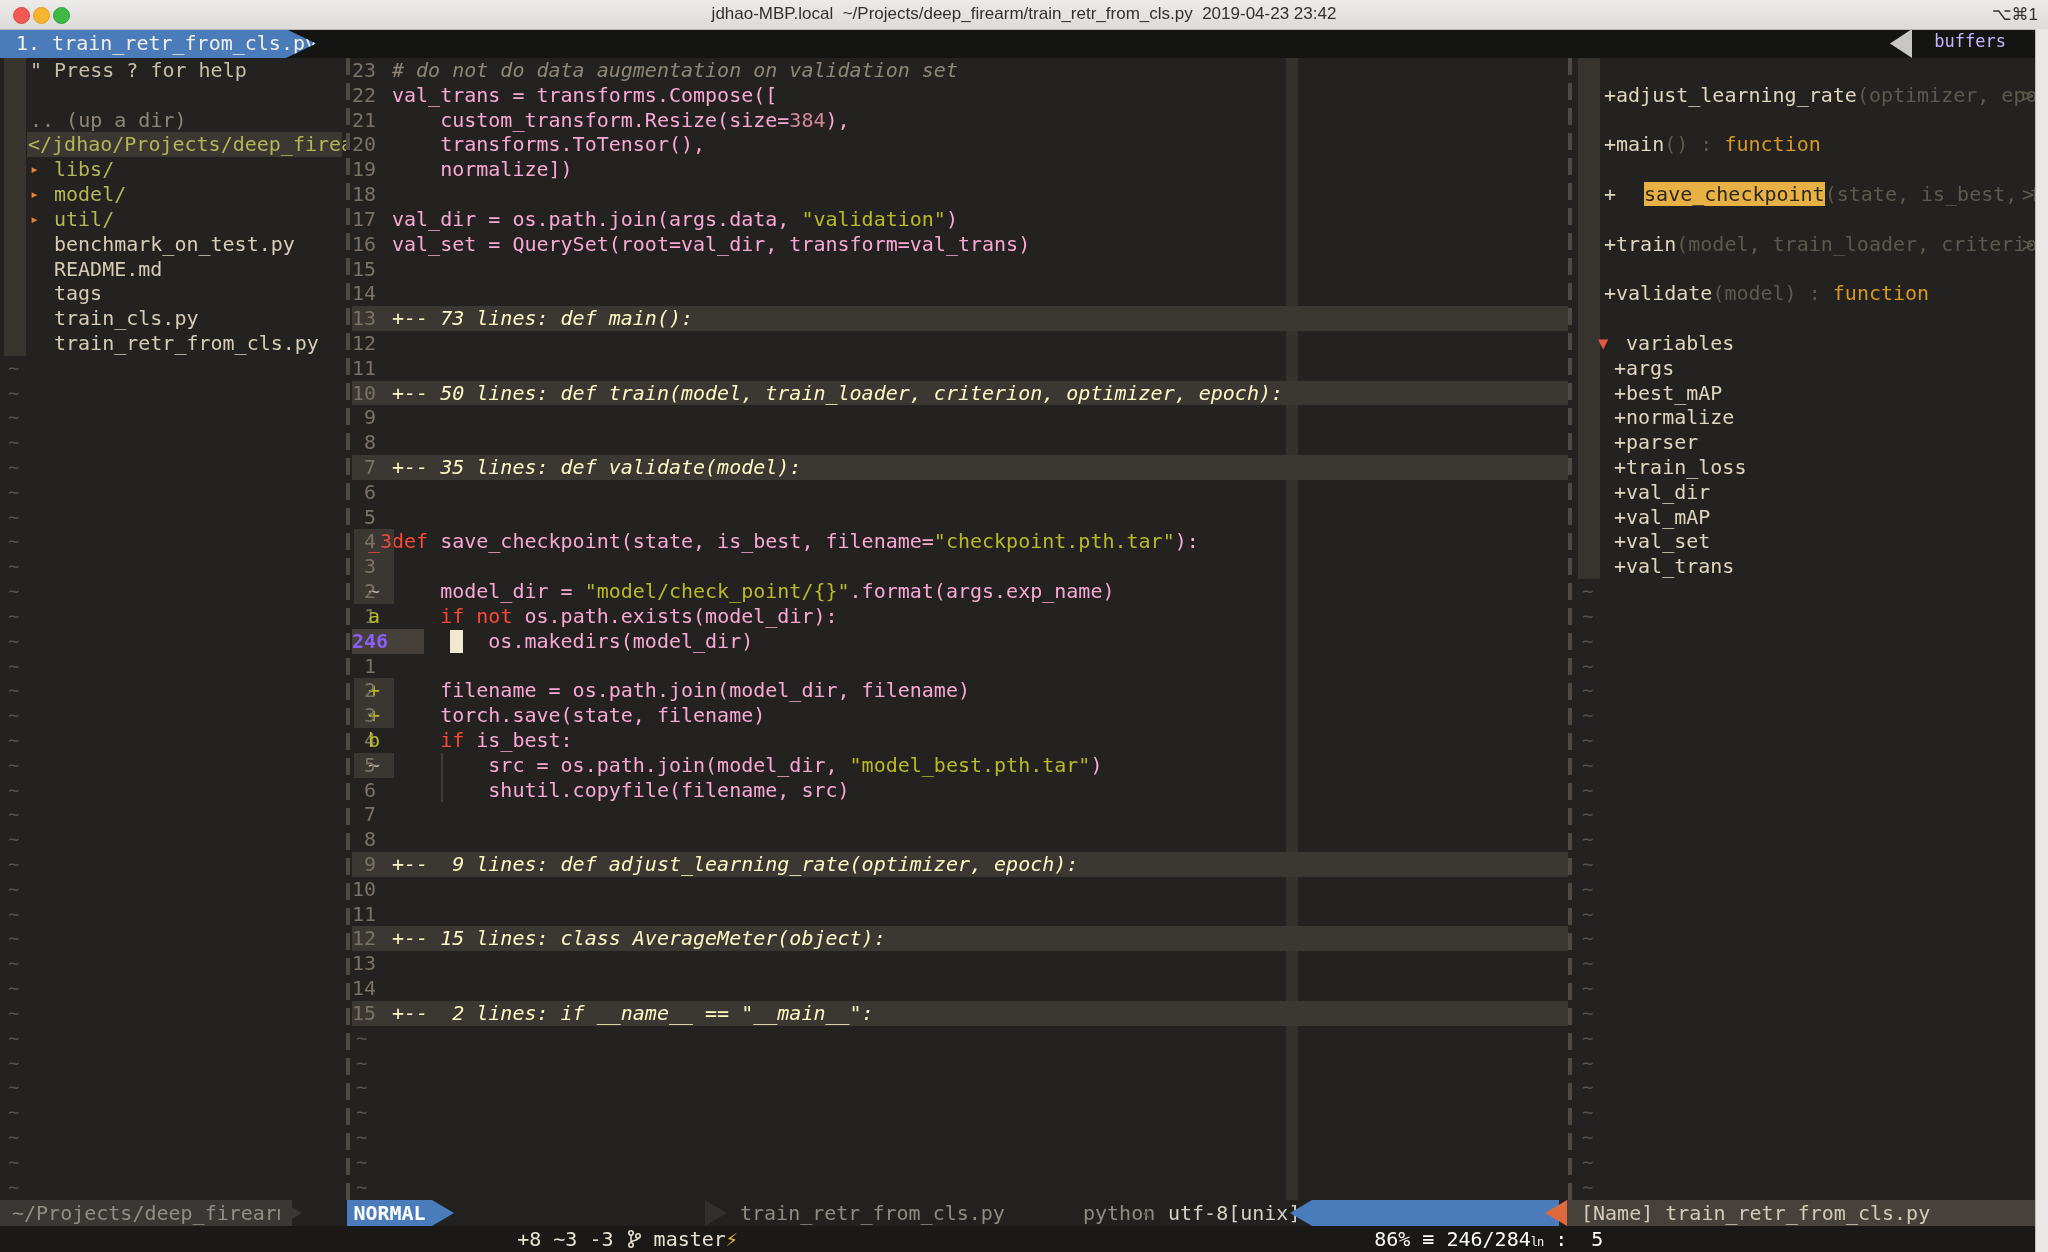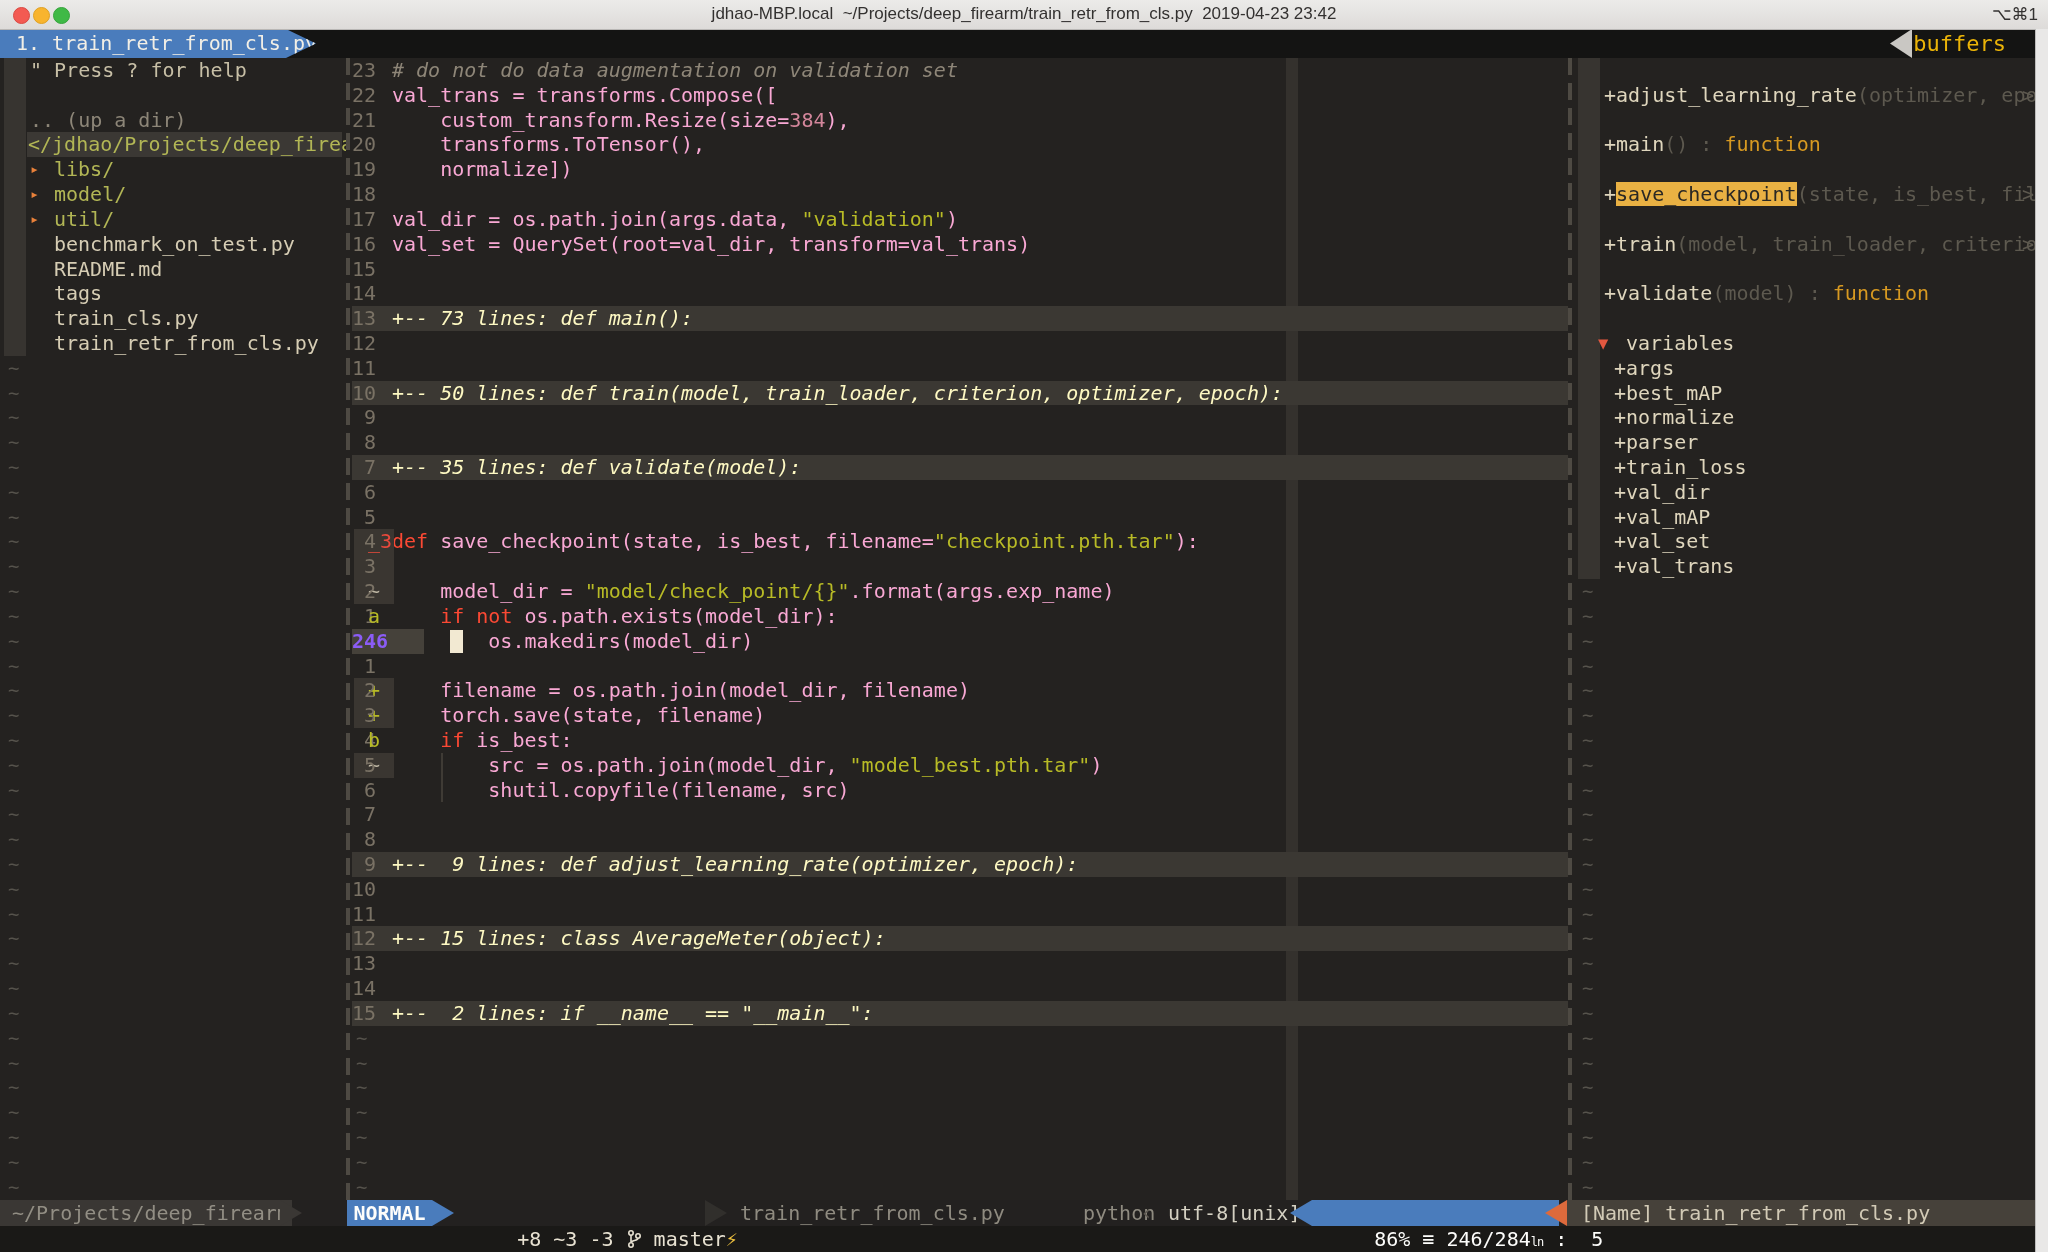--- a/index.html
+++ b/index.html
@@ -19,21 +19,21 @@
   .menubar-shortcut{position:absolute;right:10px;top:4px;font-family:"Liberation Sans",sans-serif;
     font-size:17px;color:#333130;}
 
   
   .tabbar{position:absolute;left:0;top:29px;width:2048px;height:29px;background:#141413;z-index:20;}
   .tab-active{position:absolute;left:0;top:0;height:29px;width:316px;background:var(--accent-blue,#4a7cbc);
     clip-path:polygon(0 0,286px 0,316px 50%,286px 100%,0 100%);}
   .tab-active span{position:absolute;left:16px;top:2px;color:#f2efe6;font-size:20px;white-space:pre;}
   .buffers-arrow{position:absolute;right:136px;top:0;width:22px;height:29px;background:#c9c7c3;
     clip-path:polygon(100% 0,0 50%,100% 100%);}
-  .buffers-label{position:absolute;right:42px;top:2px;color:#eab308;font-size:22px;}
+  .buffers-label{position:absolute;right:42px;top:2px;color:#c4b5fd;font-size:17px;}
 
   
   .scrollbar{position:absolute;right:0;top:29px;width:12px;height:1223px;background:#e9e8e7;
     border-left:1px solid #bdbcbb;z-index:40;}
 
   
   :root{--rh:24.826px;}
   .vim{position:absolute;left:0;top:58px;width:2036px;height:1142px;background:#242220;overflow:hidden;}
   .row{height:var(--rh);line-height:var(--rh);position:relative;white-space:pre;font-size:20px;}
 
@@ -70,21 +70,21 @@
   .cur-numcell{position:absolute;left:0;width:72px;top:0;bottom:0;background:#45413a;}
   .cur-num{position:absolute;left:0;width:64px;text-align:left;color:#8b5cf6;font-weight:bold;}
   .cursor-block{position:absolute;left:98px;top:1px;bottom:1px;width:13px;background:#f2e9d2;z-index:5;}
   .indent-guide{position:absolute;left:89px;top:0;bottom:0;width:2px;background:#3f3b35;}
   .code-tilde{color:#56534c;padding-left:4px;font-size:19px;}
 
   
   .tb-line{position:absolute;left:30px;}
   .tb-name{color:#dfd6bd;} .tb-sig{color:#5d594f;}
   .tb-kindsep{color:#5d594f;} .tb-kind{color:#d79921;}
-  .tb-hl{background:var(--highlight-gold,#e9b143);color:#2a2824;}
+  .tb-hl{background:var(--highlight-gold,#e9b143);color:#2a2824;margin-left:28px;}
   .tb-trunc{position:absolute;right:2px;color:#5d594f;}
   .tb-section-arrow{position:absolute;left:24px;color:#e2573f;font-size:17px;}
   .tb-section{position:absolute;left:52px;color:#dfd6bd;}
   .tb-var{position:absolute;left:40px;color:#dfd6bd;}
 
   
   .statusline{position:absolute;left:0;top:1200px;width:2036px;height:26px;background:#232120;z-index:10;}
   .sl-seg{position:absolute;top:0;height:26px;line-height:26px;font-size:20px;white-space:pre;}
   .arrow-r{position:absolute;top:0;width:22px;height:26px;clip-path:polygon(0 0,100% 50%,0 100%);}
   .arrow-l{position:absolute;top:0;width:22px;height:26px;clip-path:polygon(100% 0,0 50%,100% 100%);}

